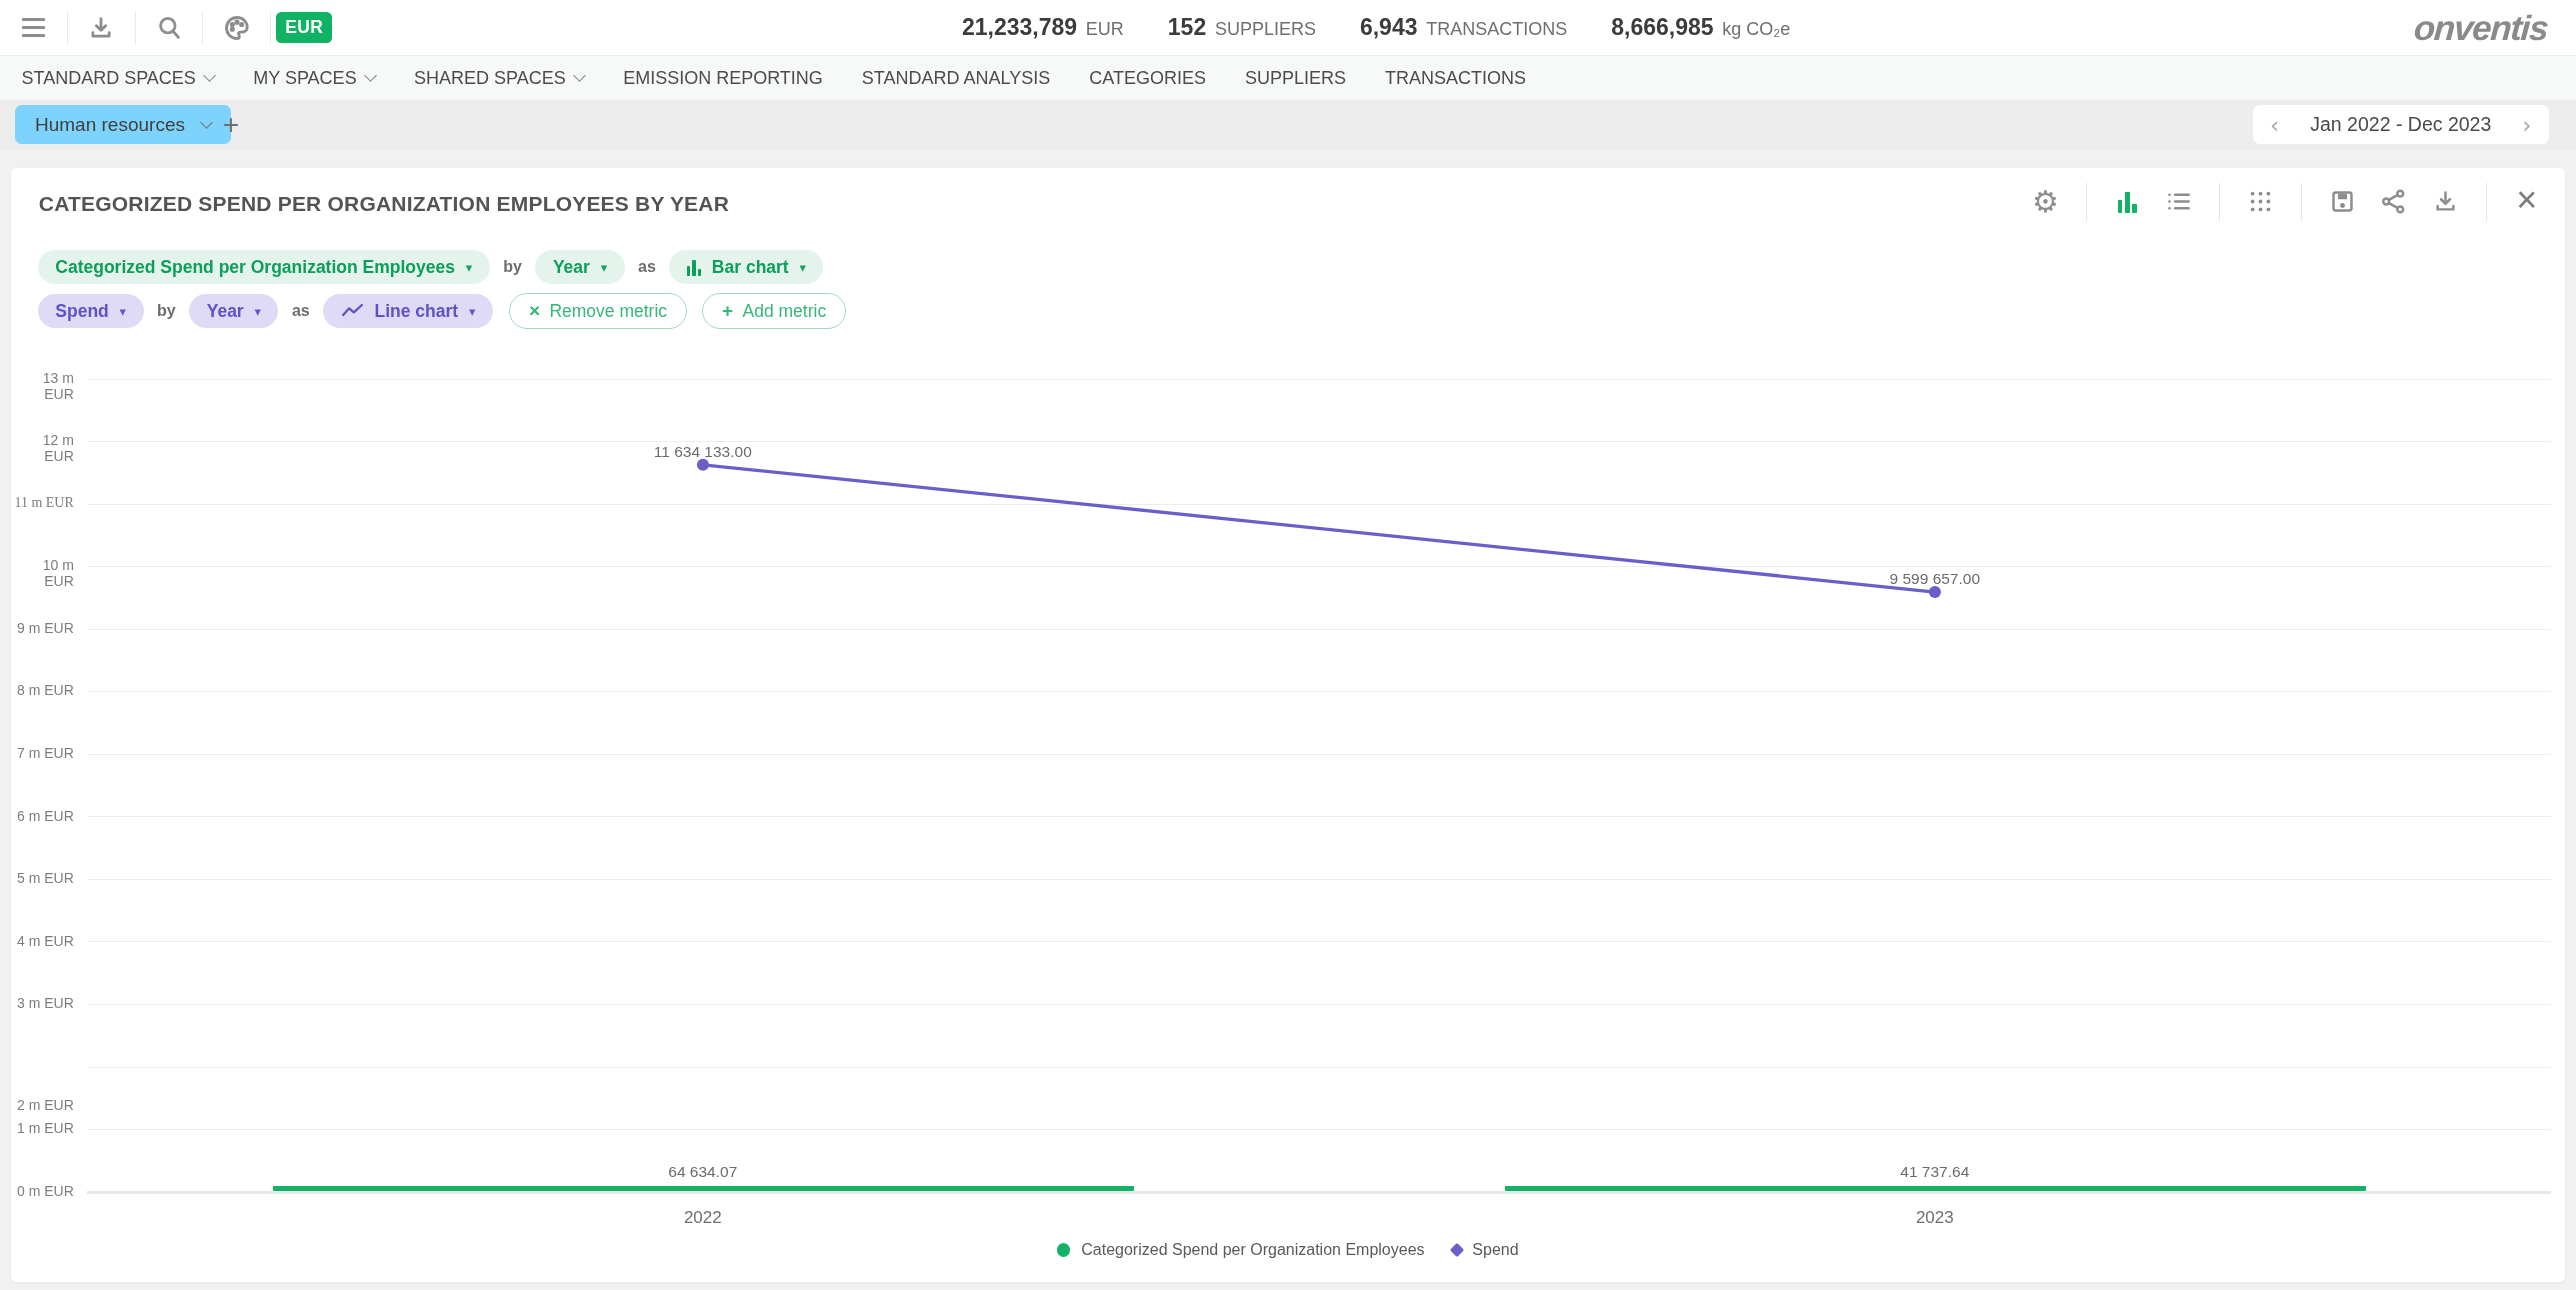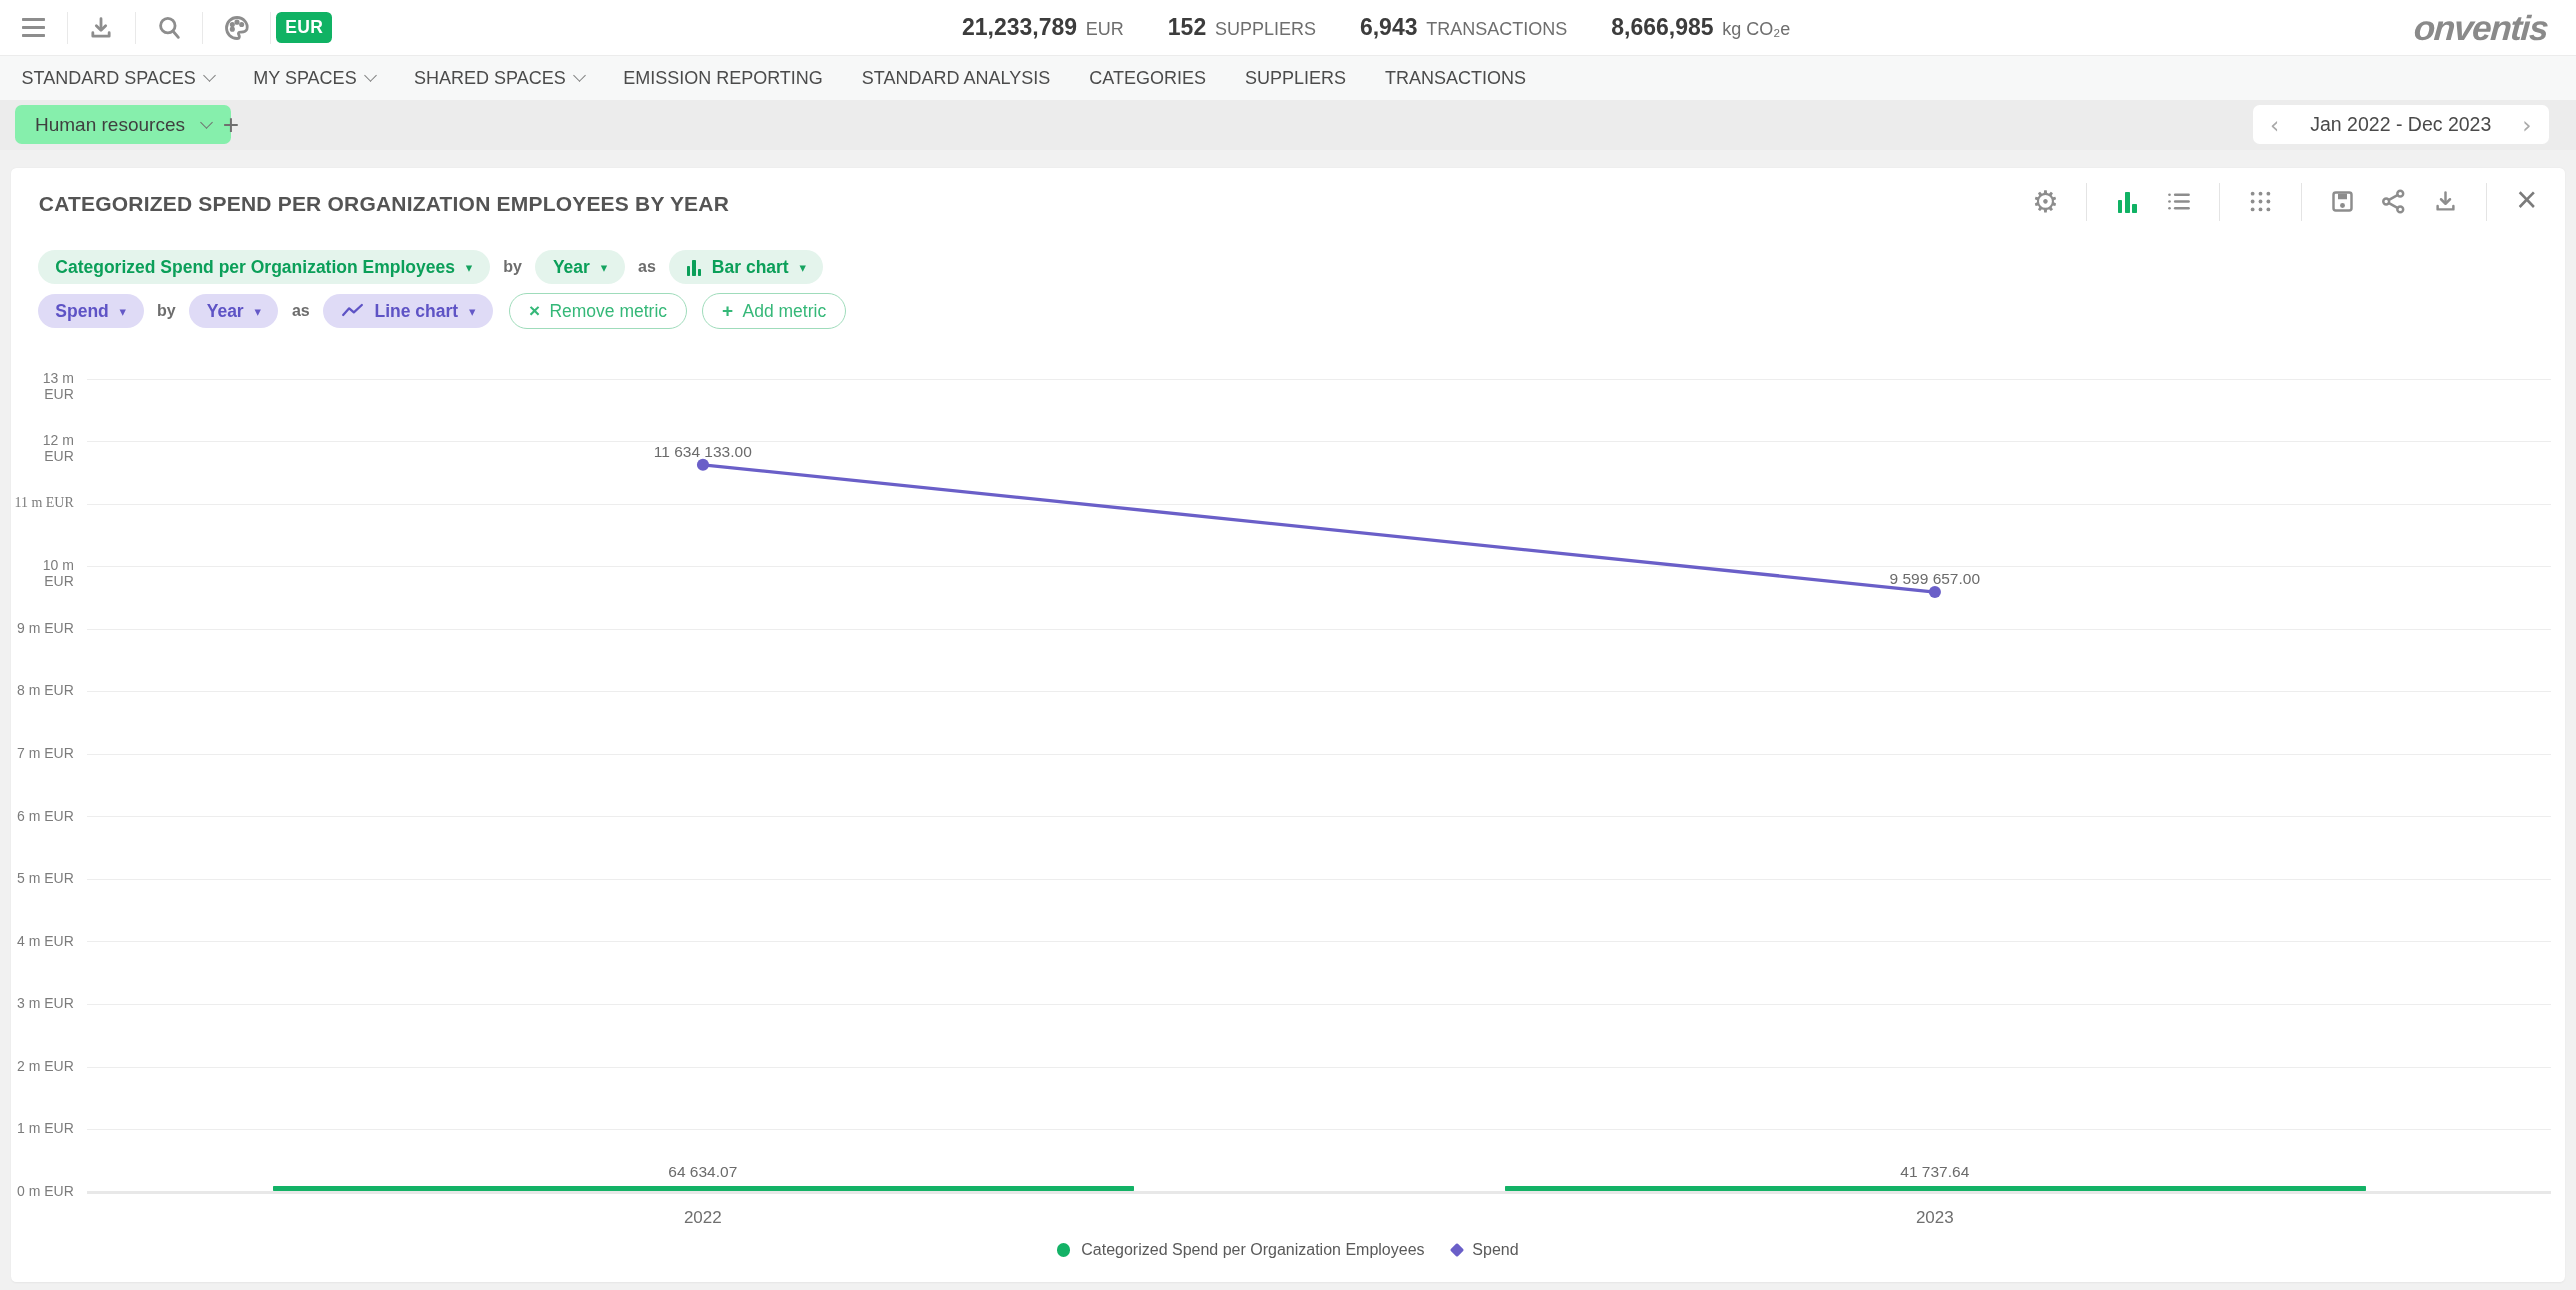--- a/index.html
+++ b/index.html
@@ -38,21 +38,21 @@
   
   .navbar{
     height:44px;background:#f7f8f8;display:flex;align-items:center;gap:39px;padding-left:21.5px;
   }
   .nav-item{display:flex;align-items:center;gap:9.4px;font-size:18px;font-weight:500;color:#4b4b4b;cursor:pointer;white-space:nowrap;}
   .chev{width:8px;height:8px;border-right:1.7px solid #7e7e7e;border-bottom:1.7px solid #7e7e7e;transform:rotate(45deg);margin-top:-4.7px;}
 
   
   .tabrow{height:50px;background:#ececec;position:relative;}
   .tab-pill{
-    position:absolute;left:15px;top:5.4px;height:39px;background:#86efac;border-radius:6.7px;
+    position:absolute;left:15px;top:5.4px;height:39px;background:#7dd3fc;border-radius:6.7px;
     display:flex;align-items:center;gap:17.5px;padding:0 20px;font-size:19px;color:#3f3f3f;cursor:pointer;
   }
   .tab-pill .chev{border-color:#6f6f6f;}
   .add-tab{position:absolute;left:214px;top:5.4px;height:39px;width:34px;display:flex;align-items:center;justify-content:center;
     font-size:28px;font-weight:300;color:#6f6f6f;cursor:pointer;}
   .date-pill{
     position:absolute;right:27px;top:5.4px;height:39px;background:#fff;border-radius:6.7px;
     display:flex;align-items:center;gap:31px;padding:0 17.5px;font-size:19.5px;color:#4a4a4a;
   }
   .date-arrow{font-size:23px;color:#a9a9a9;cursor:pointer;font-family:"DejaVu Sans",sans-serif;}
@@ -338,21 +338,21 @@
         <span>Add metric</span>
       </div>
     </div>
 
     <div class="chart" id="chart">
         <div class="gridline zero" style="left: 76px; width: 2464px; top: 828px;"></div>
         <div class="ytick" style="top: 820px;">0 m EUR</div>
         <div class="gridline" style="left: 76px; width: 2464px; top: 766px;"></div>
         <div class="ytick" style="top: 757px;">1 m EUR</div>
         <div class="gridline" style="left: 76px; width: 2464px; top: 704px;"></div>
-        <div class="ytick" style="top: 695px;">2 m EUR</div>
+        <div class="ytick" style="top: 734px;">2 m EUR</div>
         <div class="gridline" style="left: 76px; width: 2464px; top: 641px;"></div>
         <div class="ytick" style="top: 632px;">3 m EUR</div>
         <div class="gridline" style="left: 76px; width: 2464px; top: 578px;"></div>
         <div class="ytick" style="top: 570px;">4 m EUR</div>
         <div class="gridline" style="left: 76px; width: 2464px; top: 516px;"></div>
         <div class="ytick" style="top: 507px;">5 m EUR</div>
         <div class="gridline" style="left: 76px; width: 2464px; top: 453px;"></div>
         <div class="ytick" style="top: 445px;">6 m EUR</div>
         <div class="gridline" style="left: 76px; width: 2464px; top: 391px;"></div>
         <div class="ytick" style="top: 382px;">7 m EUR</div>

